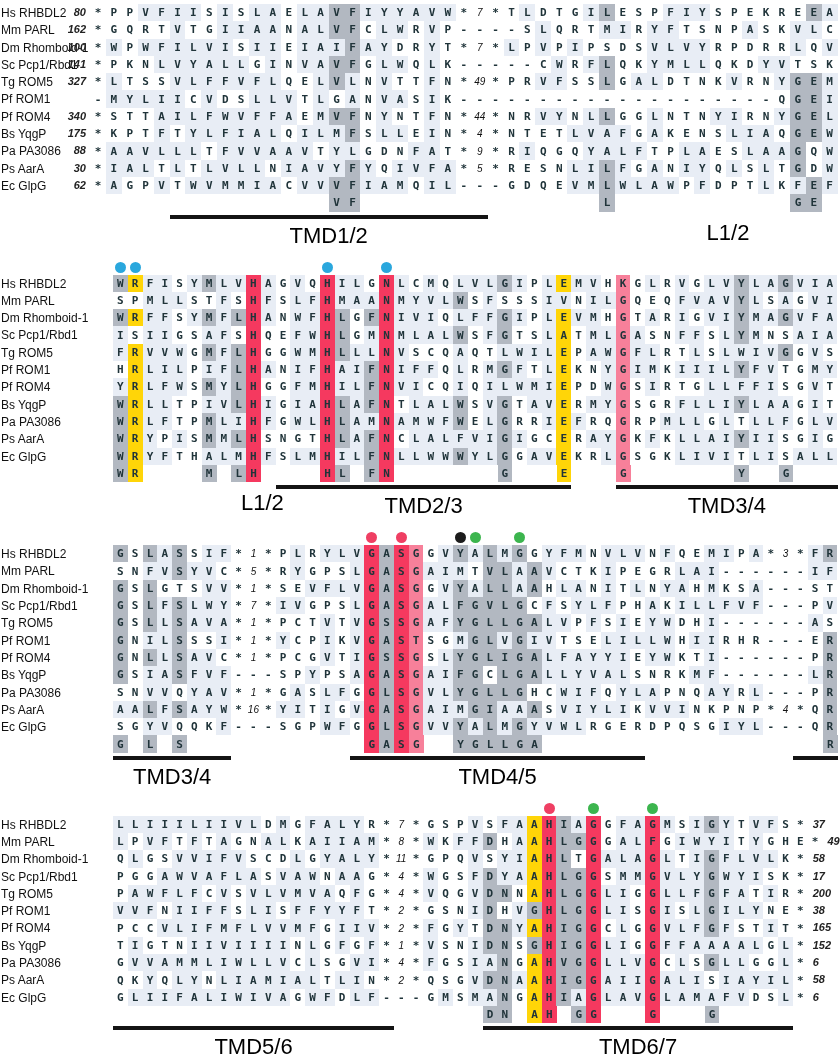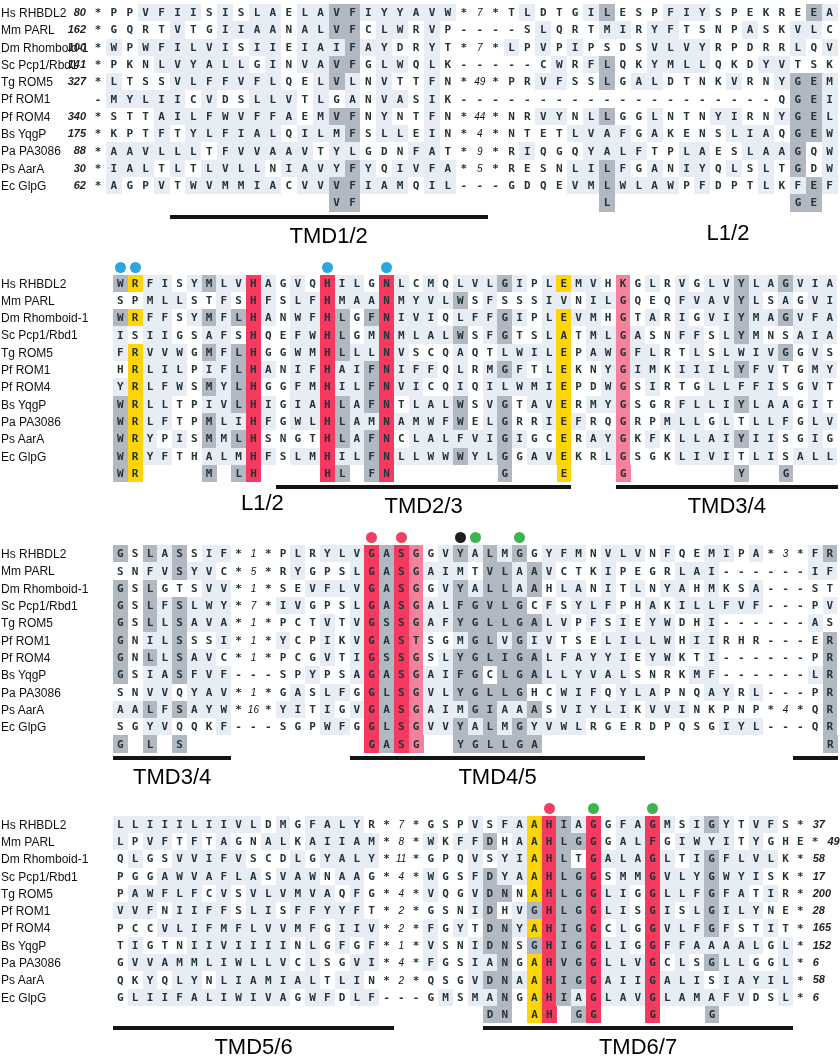--- a/index.html
+++ b/index.html
@@ -2145,21 +2145,21 @@
         <span class="cell c-t" style="width: 14.79px;">I</span>
         <span class="cell c-w" style="width: 14.79px;">S</span>
         <span class="cell c-t" style="width: 14.79px;">L</span>
         <span class="cell c-g" style="width: 14.79px;">G</span>
         <span class="cell c-t" style="width: 14.79px;">I</span>
         <span class="cell c-t" style="width: 14.79px;">L</span>
         <span class="cell c-t" style="width: 14.79px;">Y</span>
         <span class="cell c-w" style="width: 14.79px;">N</span>
         <span class="cell c-w" style="width: 14.79px;">E</span>
         <span class="cell c-w star" style="width: 14.79px;">*</span>
-        <div class="endnum">28</div>
+        <div class="endnum">38</div>
       </div>
       <div class="row">
         <div class="name">Pf ROM4</div>
         <div class="snum" style="width: 49px;"></div>
         <span class="cell c-w" style="width: 14.79px;">P</span>
         <span class="cell c-w" style="width: 14.79px;">C</span>
         <span class="cell c-w" style="width: 14.79px;">C</span>
         <span class="cell c-t" style="width: 14.79px;">V</span>
         <span class="cell c-t" style="width: 14.79px;">L</span>
         <span class="cell c-t" style="width: 14.79px;">I</span>

